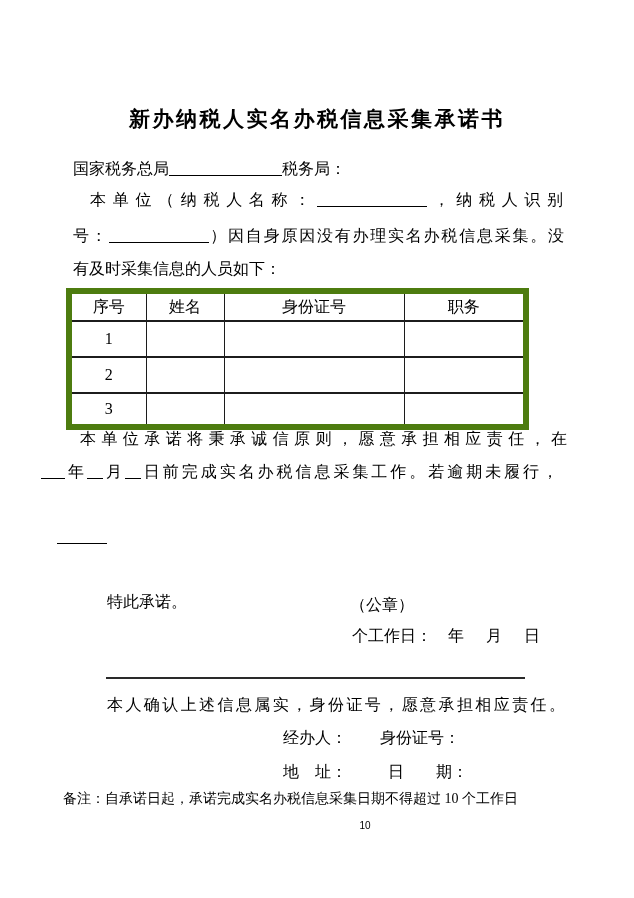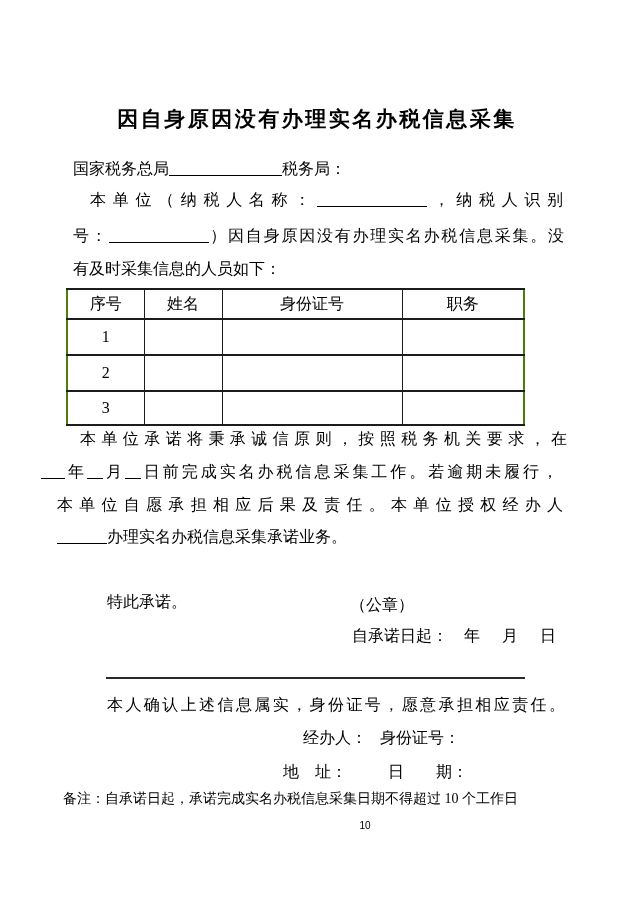--- a/index.html
+++ b/index.html
@@ -47,21 +47,21 @@
     border-bottom: 1px solid #000;
     vertical-align: -2px;
   }
   .roster {
     position: absolute;
     left: 66px;
     top: 288px;
     width: 457px;
     border-collapse: collapse;
     table-layout: fixed;
-    border: 2px solid #4d7c0f;
+    border: 6px solid #4d7c0f;
     font-size: 16px;
   }
   .roster td, .roster th {
     border-left: 1px solid #1c1c1c;
     border-right: 1px solid #1c1c1c;
     border-top: 2px solid #1c1c1c;
     border-bottom: 2px solid #1c1c1c;
     text-align: center;
     vertical-align: middle;
     font-weight: normal;
@@ -98,21 +98,21 @@
     font-size: 10px;
     margin-left: 48px;
   }
   .abs-span { position: absolute; top: 0; }
 </style>
 </head>
 <body>
 
 <div class="page">
 
-  <h1 class="title">因自身原因没有办理实名办税信息采集</h1>
+  <h1 class="title">新办纳税人实名办税信息采集承诺书</h1>
 
   <div class="line" style="left:73px; top:159px;">
     <span>国家税务总局</span><span class="blank" style="width:113px;"></span><span>税务局：</span>
   </div>
 
   <div class="line just" style="left:73px; top:226px; width:491px;">
     <span>号：</span><span class="blank" style="width:100px;"></span><span>）因自身原因没有办理实名办税信息采集。没</span>
   </div>
 
   <div class="line just" style="left:73px; top:190px; width:490px; text-indent:17px;">
@@ -149,46 +149,45 @@
     </tr>
     <tr class="r3">
       <td>3</td>
       <td></td>
       <td></td>
       <td></td>
     </tr>
   </tbody>
     </table>
 
-  <div class="line just" style="left:57px; top:429px; width:510px; text-indent:23px;">本单位承诺将秉承诚信原则，按照税务机关要求，在</div>
+  <div class="line just" style="left:57px; top:429px; width:510px; text-indent:23px;">本单位承诺将秉承诚信原则，愿意承担相应责任，在</div>
 
   <div class="line just" style="left:41px; top:462px; width:517px;">
     <span class="blank" style="width:24px;"></span><span>年</span><span class="blank" style="width:16px;"></span><span>月</span><span class="blank" style="width:16px;"></span><span>日前完成实名办税信息采集工作。若逾期未履行，</span>
   </div>
 
-  <div class="line just" style="left:57px; top:495px; width:506px;">本单位自愿承担相应后果及责任。本单位授权经办人</div>
 
   <div class="line" style="left:57px; top:527px;">
-    <span class="blank" style="width:50px;"></span><span>办理实名办税信息采集承诺业务。</span>
+    <span class="blank" style="width:50px;"></span>
   </div>
 
   <div class="line" style="left:107px; top:562px;margin-top:30px;">特此承诺。</div>
 
   <div class="line" style="left:350px; top:595px;">（公章）</div>
 
   <div class="line" style="left:352px; top:626px;">
-    <span>自承诺日起：</span><span style="margin-left:16px;">年</span><span style="margin-left:22px;">月</span><span style="margin-left:22px;">日</span>
+    <span>个工作日：</span><span style="margin-left:16px;">年</span><span style="margin-left:22px;">月</span><span style="margin-left:22px;">日</span>
   </div>
 
   <div class="rule"></div>
 
   <div class="line just" style="left:107px; top:695px; width:458px;">本人确认上述信息属实，身份证号，愿意承担相应责任。</div>
 
   <div class="line" style="left:0; top:728px; width:634px;">
-    <span class="abs-span" style="left:283px;margin-left:20px;">经办人：</span>
+    <span class="abs-span" style="left:283px;">经办人：</span>
     <span class="abs-span" style="left:380px;">身份证号：</span>
   </div>
 
   <div class="line" style="left:0; top:762px; width:634px;">
     <span class="abs-span" style="left:283px;">地　址：</span>
     <span class="abs-span" style="left:388px;">日　　期：</span>
   </div>
 
   <div class="note">备注：自承诺日起，承诺完成实名办税信息采集日期不得超过 10 个工作日</div>
 

